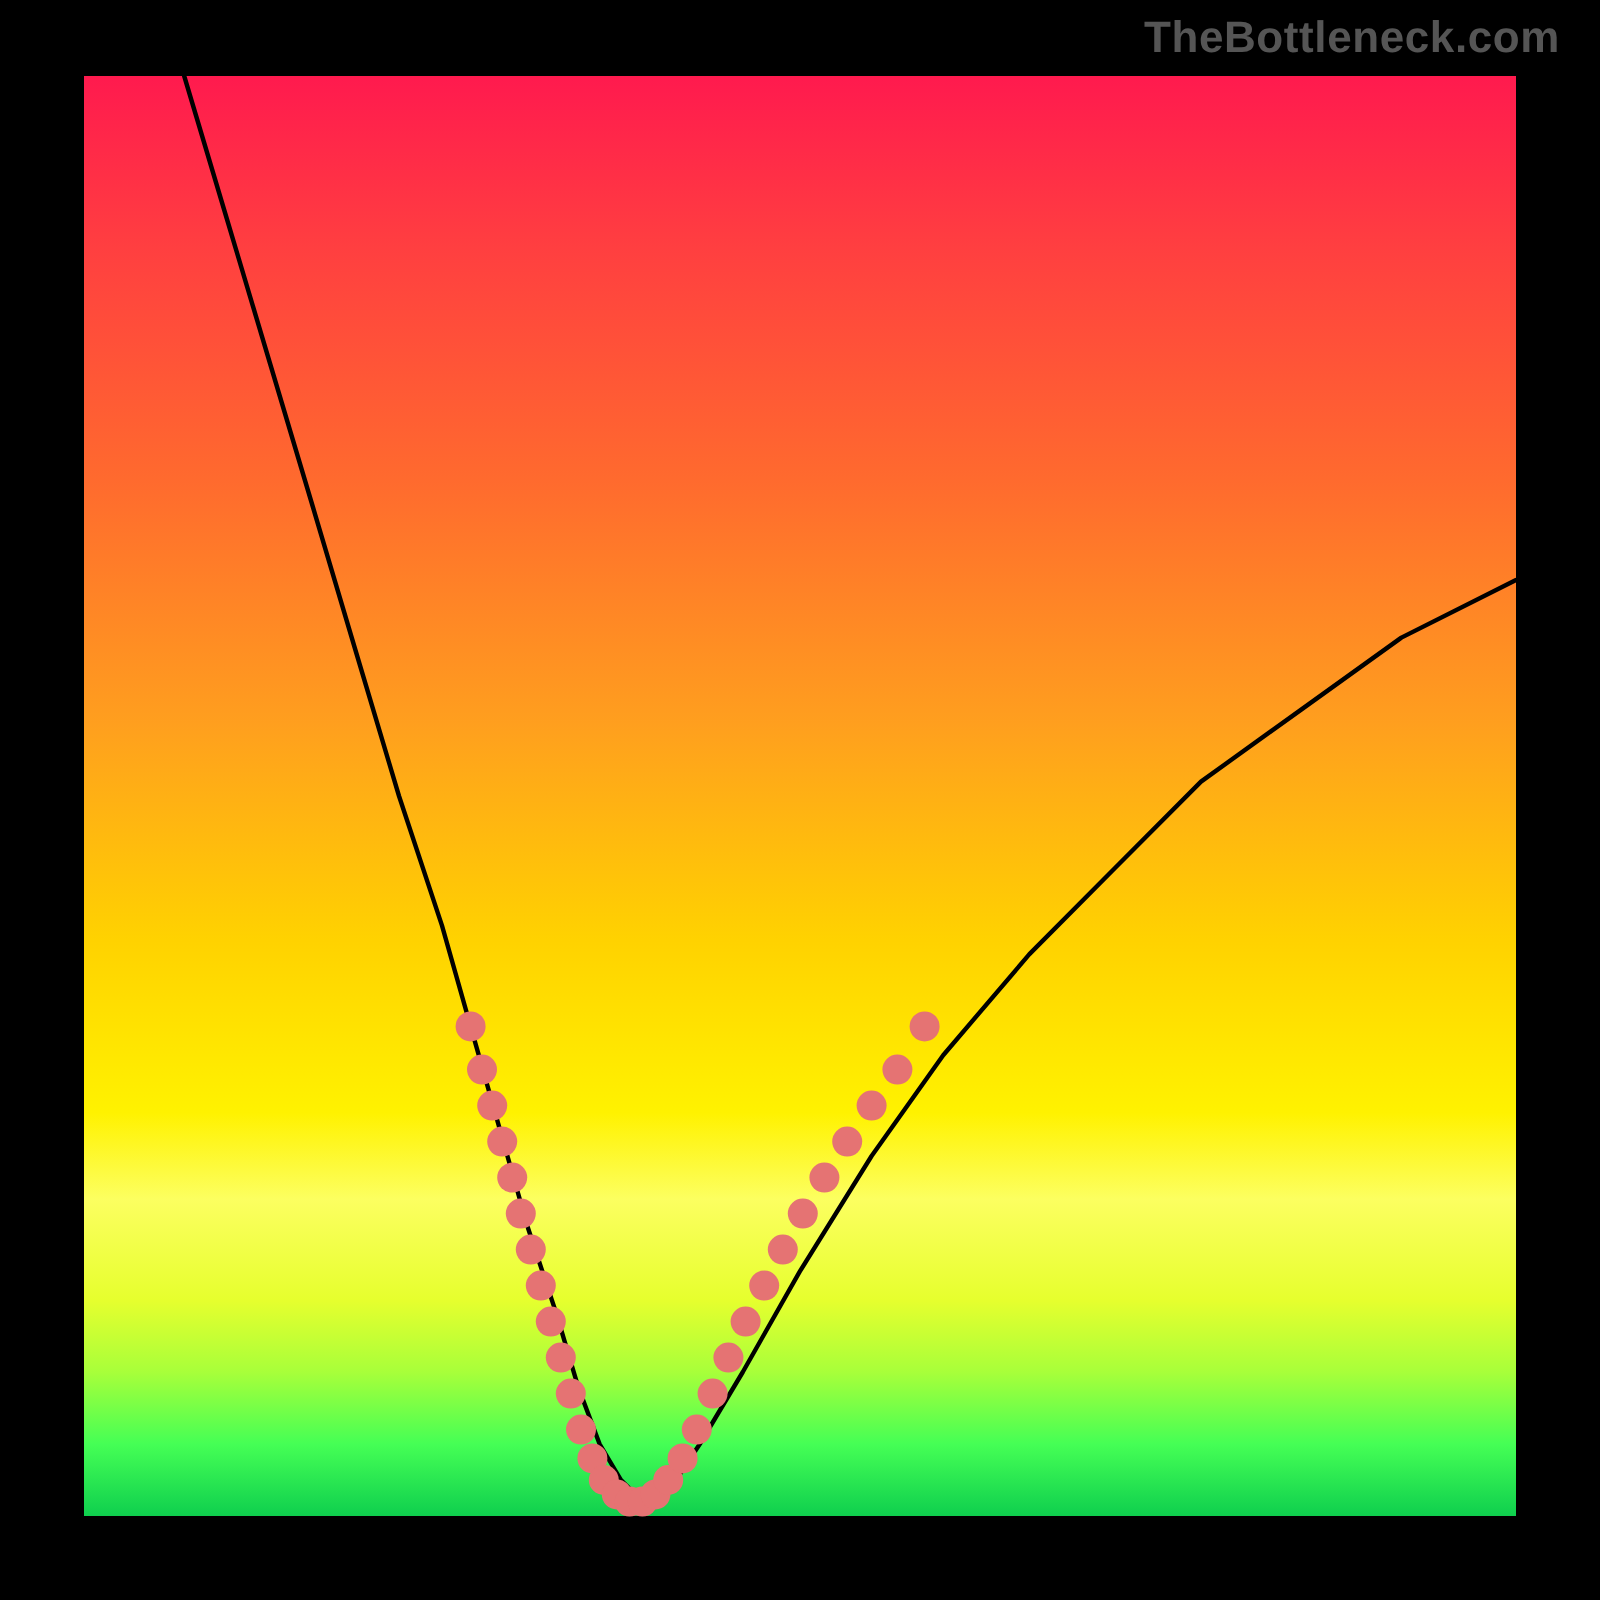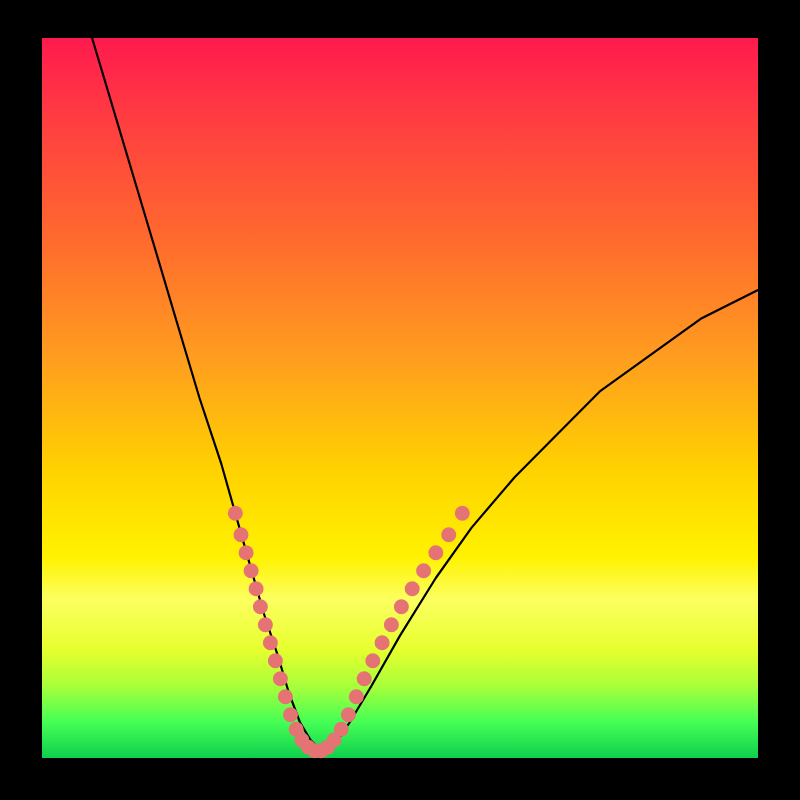--- a/index.html
+++ b/index.html
@@ -54,20 +54,21 @@
     top: 0;
     width: 716px;
     height: 720px;
     overflow: visible;
   }
 </style>
 </head>
 <body>
 
 <div class="frame">
+  <div class="watermark">TheBottleneck.com</div>
 
   <div class="plot-area">
     <svg class="overlay" viewBox="0 0 716 720" preserveAspectRatio="none">
       <path id="curve-path" fill="none" stroke="#000" stroke-width="2.2" stroke-linecap="round" stroke-linejoin="round" d="M50.1 0.0 L71.6 72.0 L93.1 144.0 L114.6 216.0 L136.0 288.0 L157.5 360.0 L179.0 424.8 L193.3 475.2 L207.6 525.6 L222.0 576.0 L236.3 619.2 L247.0 655.2 L257.8 684.0 L268.5 702.0 L279.2 712.8 L293.6 705.6 L307.9 684.0 L329.4 648.0 L358.0 597.6 L393.8 540.0 L429.6 489.6 L472.6 439.2 L515.5 396.0 L558.5 352.8 L608.6 316.8 L658.7 280.8 L716.0 252.0"></path>
       <g id="dot-group">
           <circle cx="193.3" cy="475.2" r="7.5" fill="#e57373"></circle>
           <circle cx="199.0" cy="496.8" r="7.5" fill="#e57373"></circle>
           <circle cx="204.1" cy="514.8" r="7.5" fill="#e57373"></circle>
           <circle cx="209.1" cy="532.8" r="7.5" fill="#e57373"></circle>
           <circle cx="214.1" cy="550.8" r="7.5" fill="#e57373"></circle>

